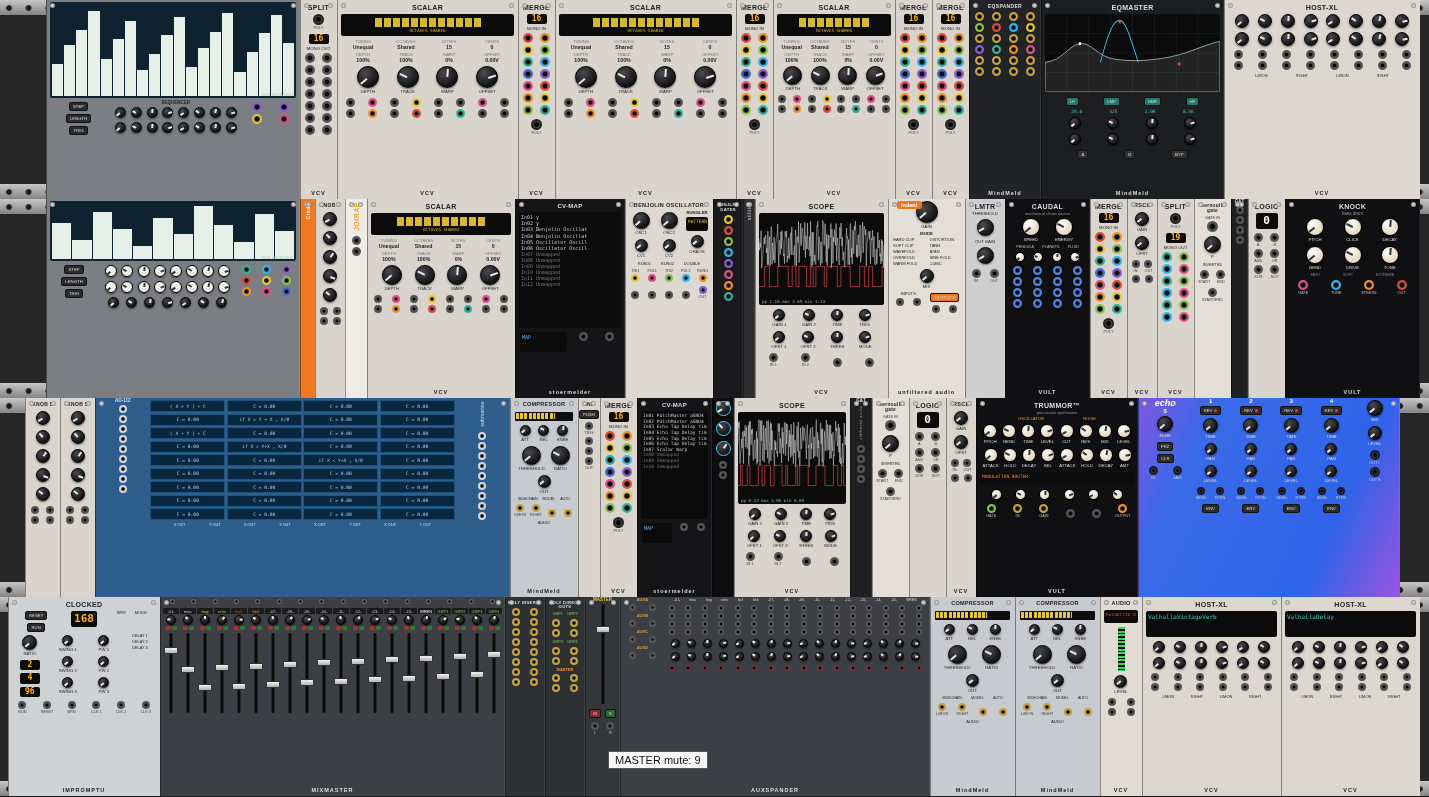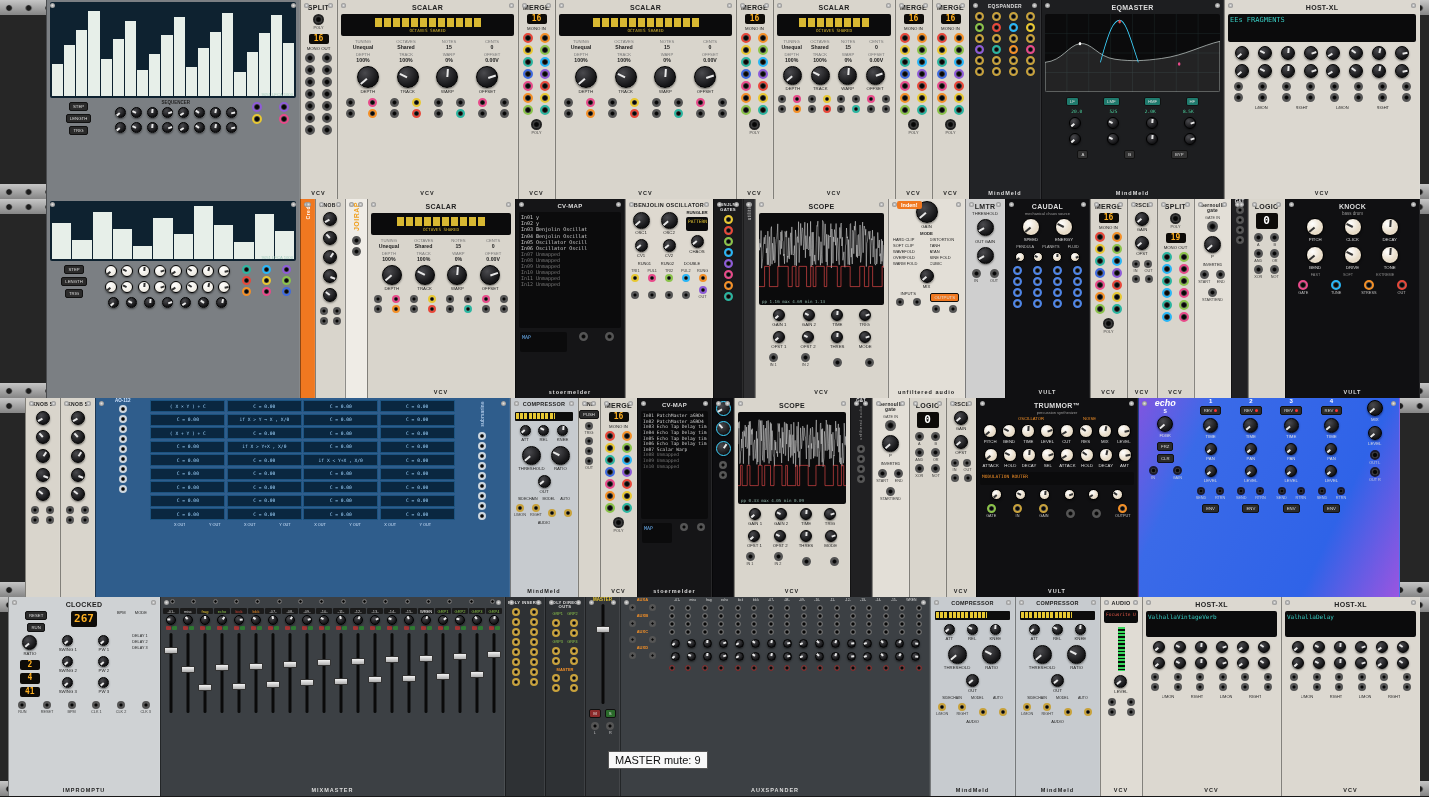--- a/index.html
+++ b/index.html
@@ -1013,23 +1013,20 @@
             <span>B</span>
           </div>
           <div class="btn" style="background: rgb(51, 51, 51);">
             <span>BYP</span>
           </div>
         </div>
         <div class="m-brand">MindMeld</div>
       </div>
       <div class="module light" style="left: 1224px; width: 196px; background: rgb(220, 216, 208);">
         <div class="m-title">HOST-XL</div>
-        <div class="screen" style="height: 24px;">
-          <div class="sline" style="font-size: 7px; color: rgb(55, 201, 191);">EEs FRAGMENTS</div>
-        </div>
         <div class="krow">
           <div class="kwrap">
             <div class="knob" style="height: 12px; width: 12px;">
               <i style="transform: translateX(-50%) rotate(-130deg);"></i>
             </div>
           </div>
           <div class="kwrap">
             <div class="knob" style="height: 12px; width: 12px;">
               <i style="transform: translateX(-50%) rotate(-63deg);"></i>
             </div>
@@ -3246,42 +3243,42 @@
         <div class="cols">
           <div class="col" style="flex: 1.2 1 0%;">
             <div class="btn">
               <span>RESET</span>
             </div>
             <div class="btn">
               <span>RUN</span>
             </div>
           </div>
           <div class="col" style="flex: 1 1 0%;">
-            <div class="led" style="font-size: 11px; padding: 1px 3px;">267</div>
+            <div class="led" style="font-size: 11px; padding: 1px 3px;">168</div>
           </div>
           <div class="col" style="flex: 1.2 1 0%;">
             <div class="lbls">
               <div class="lbl" style="font-size: 4px;">BPM</div>
               <div class="lbl" style="font-size: 4px;">MODE</div>
             </div>
           </div>
         </div>
         <div class="cols">
           <div class="col" style="flex: 1.1 1 0%;">
             <div class="krow">
               <div class="kwrap">
                 <div class="knob" style="height: 13px; width: 13px;">
                   <i style="transform: translateX(-50%) rotate(-130deg);"></i>
                 </div>
                 <div class="klabel">RATIO</div>
               </div>
             </div>
             <div class="led"> 2</div>
             <div class="led"> 4</div>
-            <div class="led">41</div>
+            <div class="led">96</div>
           </div>
           <div class="col" style="flex: 1 1 0%;">
             <div class="krow">
               <div class="kwrap">
                 <div class="knob" style="height: 9px; width: 9px;">
                   <i style="transform: translateX(-50%) rotate(-130deg);"></i>
                 </div>
                 <div class="klabel">SWING 1</div>
               </div>
             </div>

